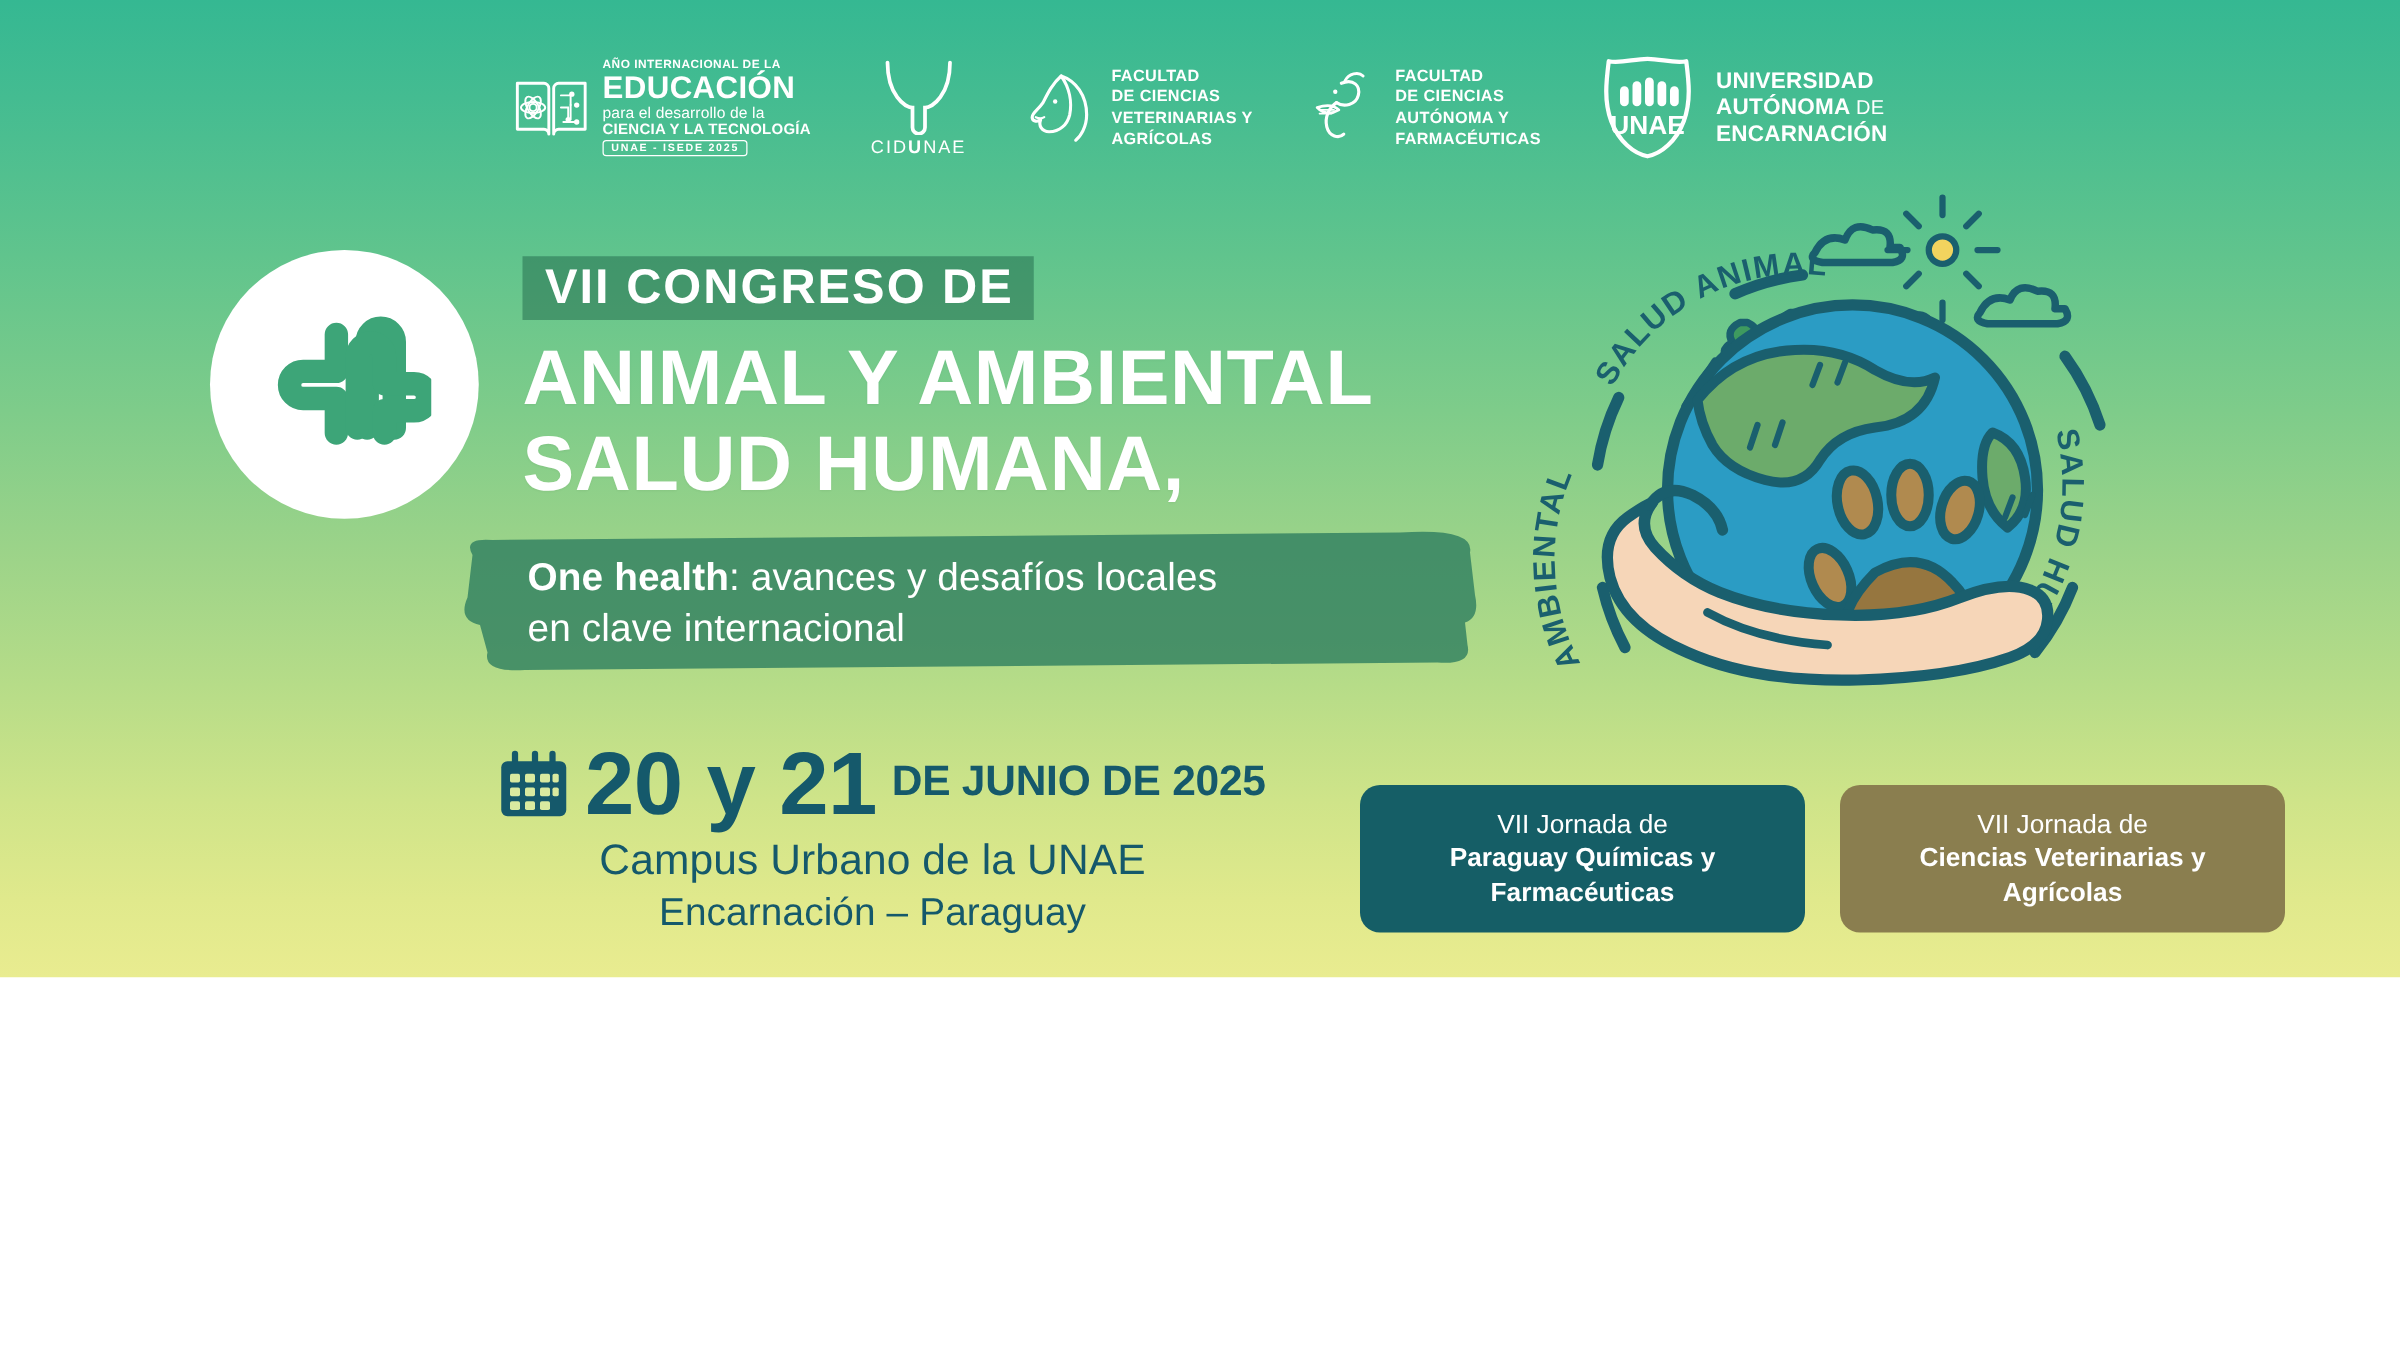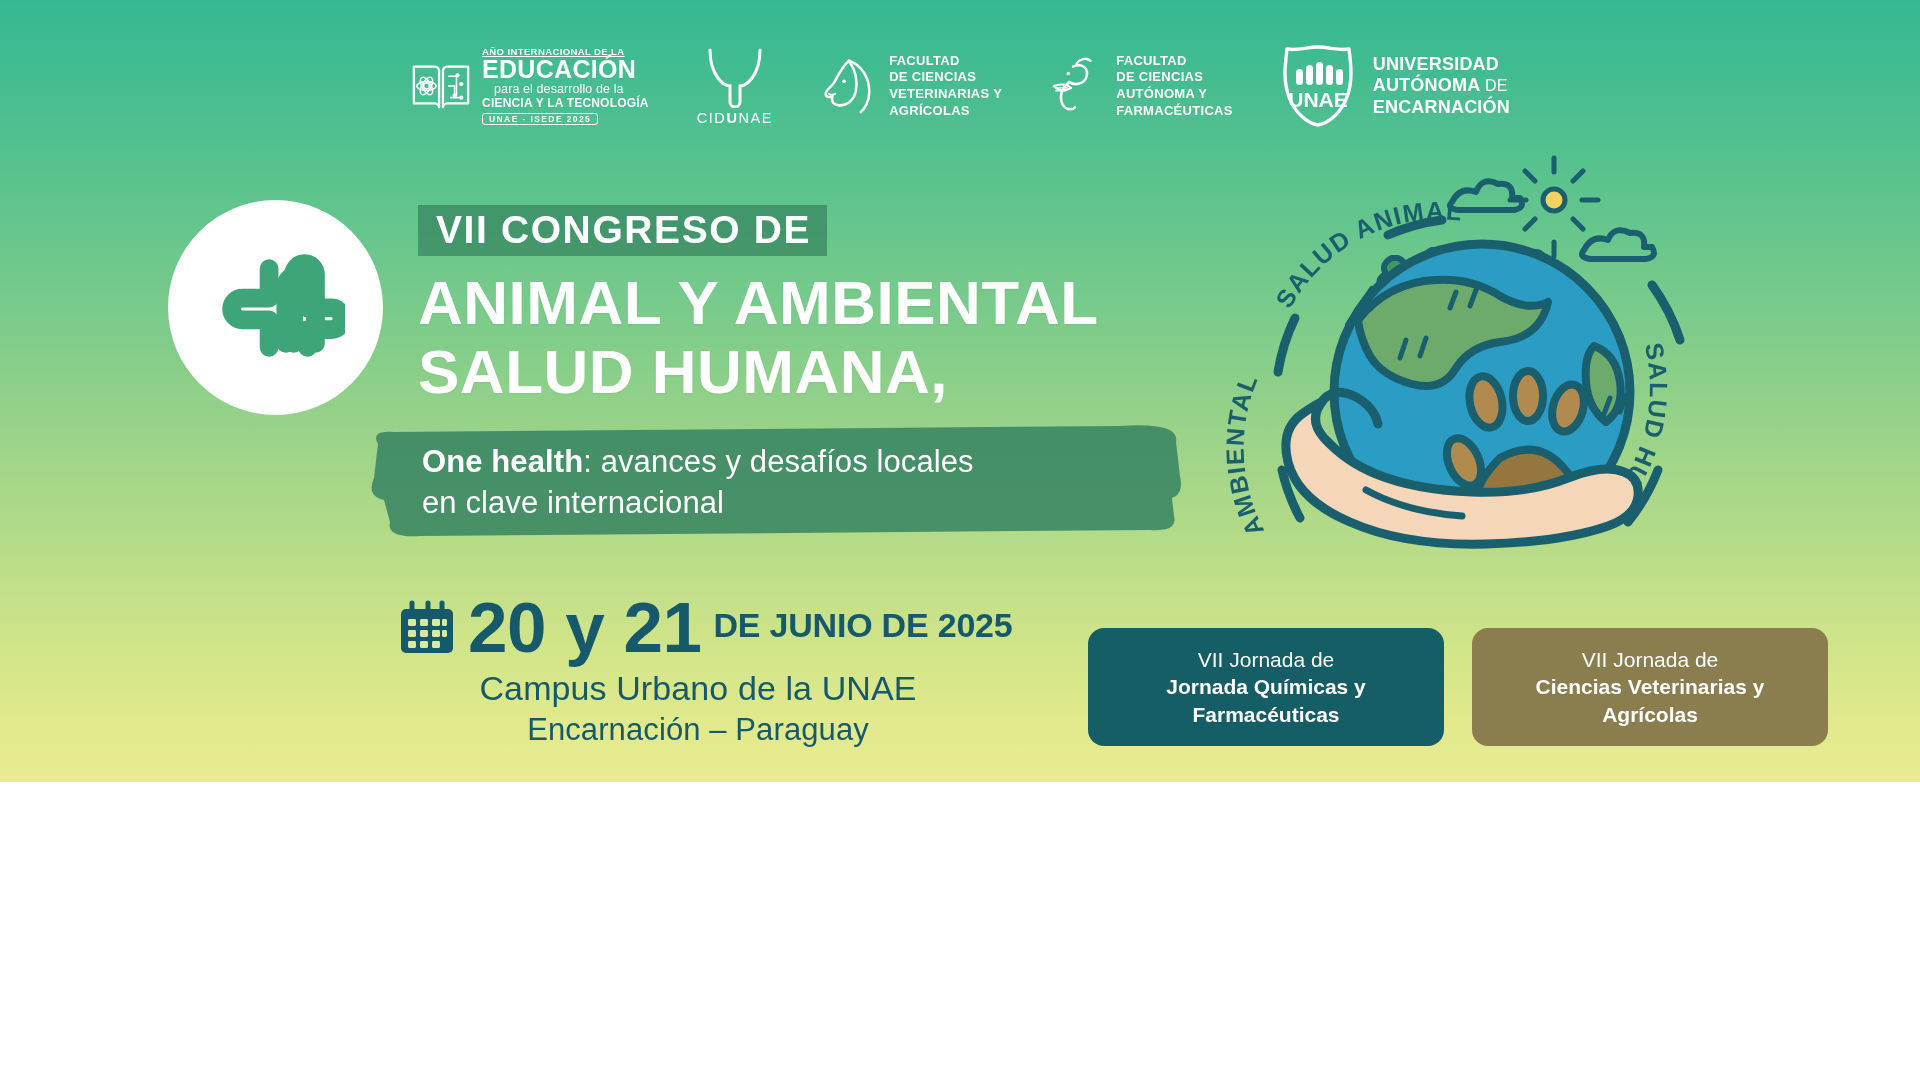--- a/index.html
+++ b/index.html
@@ -30,23 +30,23 @@
   .logostrip {
     position:absolute; left:0; top:36px; width:1920px; height:100px;
     display:flex; align-items:center; justify-content:center; gap:0px;
   }
   .logo-unit { display:flex; align-items:center; color:#ffffff; }
 
   
   .aie { gap:10px; margin-right:48px; }
   .aie-book { width:62px; height:62px; position:relative; }
   .aie-txt { line-height:1.0; }
-  .aie-l1 { font-size:9.5px; font-weight:bold; letter-spacing:.4px;text-decoration:underline; }
+  .aie-l1 { font-size:9.5px; font-weight:bold; letter-spacing:.4px; }
   .aie-l2 { font-size:25px; font-weight:bold; letter-spacing:.3px; margin:1px 0 0; }
-  .aie-l3 { font-size:12.5px; letter-spacing:.1px; margin:1px 12px; }
+  .aie-l3 { font-size:12.5px; letter-spacing:.1px; margin:1px 0; }
   .aie-l4 { font-size:12px; font-weight:bold; letter-spacing:.2px; }
   .aie-l5 {
     font-size:8.5px; font-weight:bold; letter-spacing:1.4px;
     border:1.2px solid #fff; border-radius:3px;
     display:inline-block; padding:1px 6px; margin-top:3px;
   }
 
   
   .cid { flex-direction:column; align-items:center; margin-right:44px; }
   .cid-mark { width:70px; height:62px; }
@@ -300,21 +300,21 @@
         <div class="bigdate">20 y 21</div>
         <div class="monthyear">DE JUNIO DE 2025</div>
       </div>
       <div class="venue">Campus Urbano de la UNAE</div>
       <div class="city">Encarnación – Paraguay</div>
     </div>
 
     <div class="badges">
       <div class="badge" style="background:#155e66">
         <div class="b1">VII Jornada de</div>
-        <div class="b2">Jornada Químicas y</div>
+        <div class="b2">Paraguay Químicas y</div>
         <div class="b2">Farmacéuticas</div>
       </div>
       <div class="badge" style="background:#8a7e4f">
         <div class="b1">VII Jornada de</div>
         <div class="b2">Ciencias Veterinarias y</div>
         <div class="b2">Agrícolas</div>
       </div>
     </div>
 
     <div class="illus">

